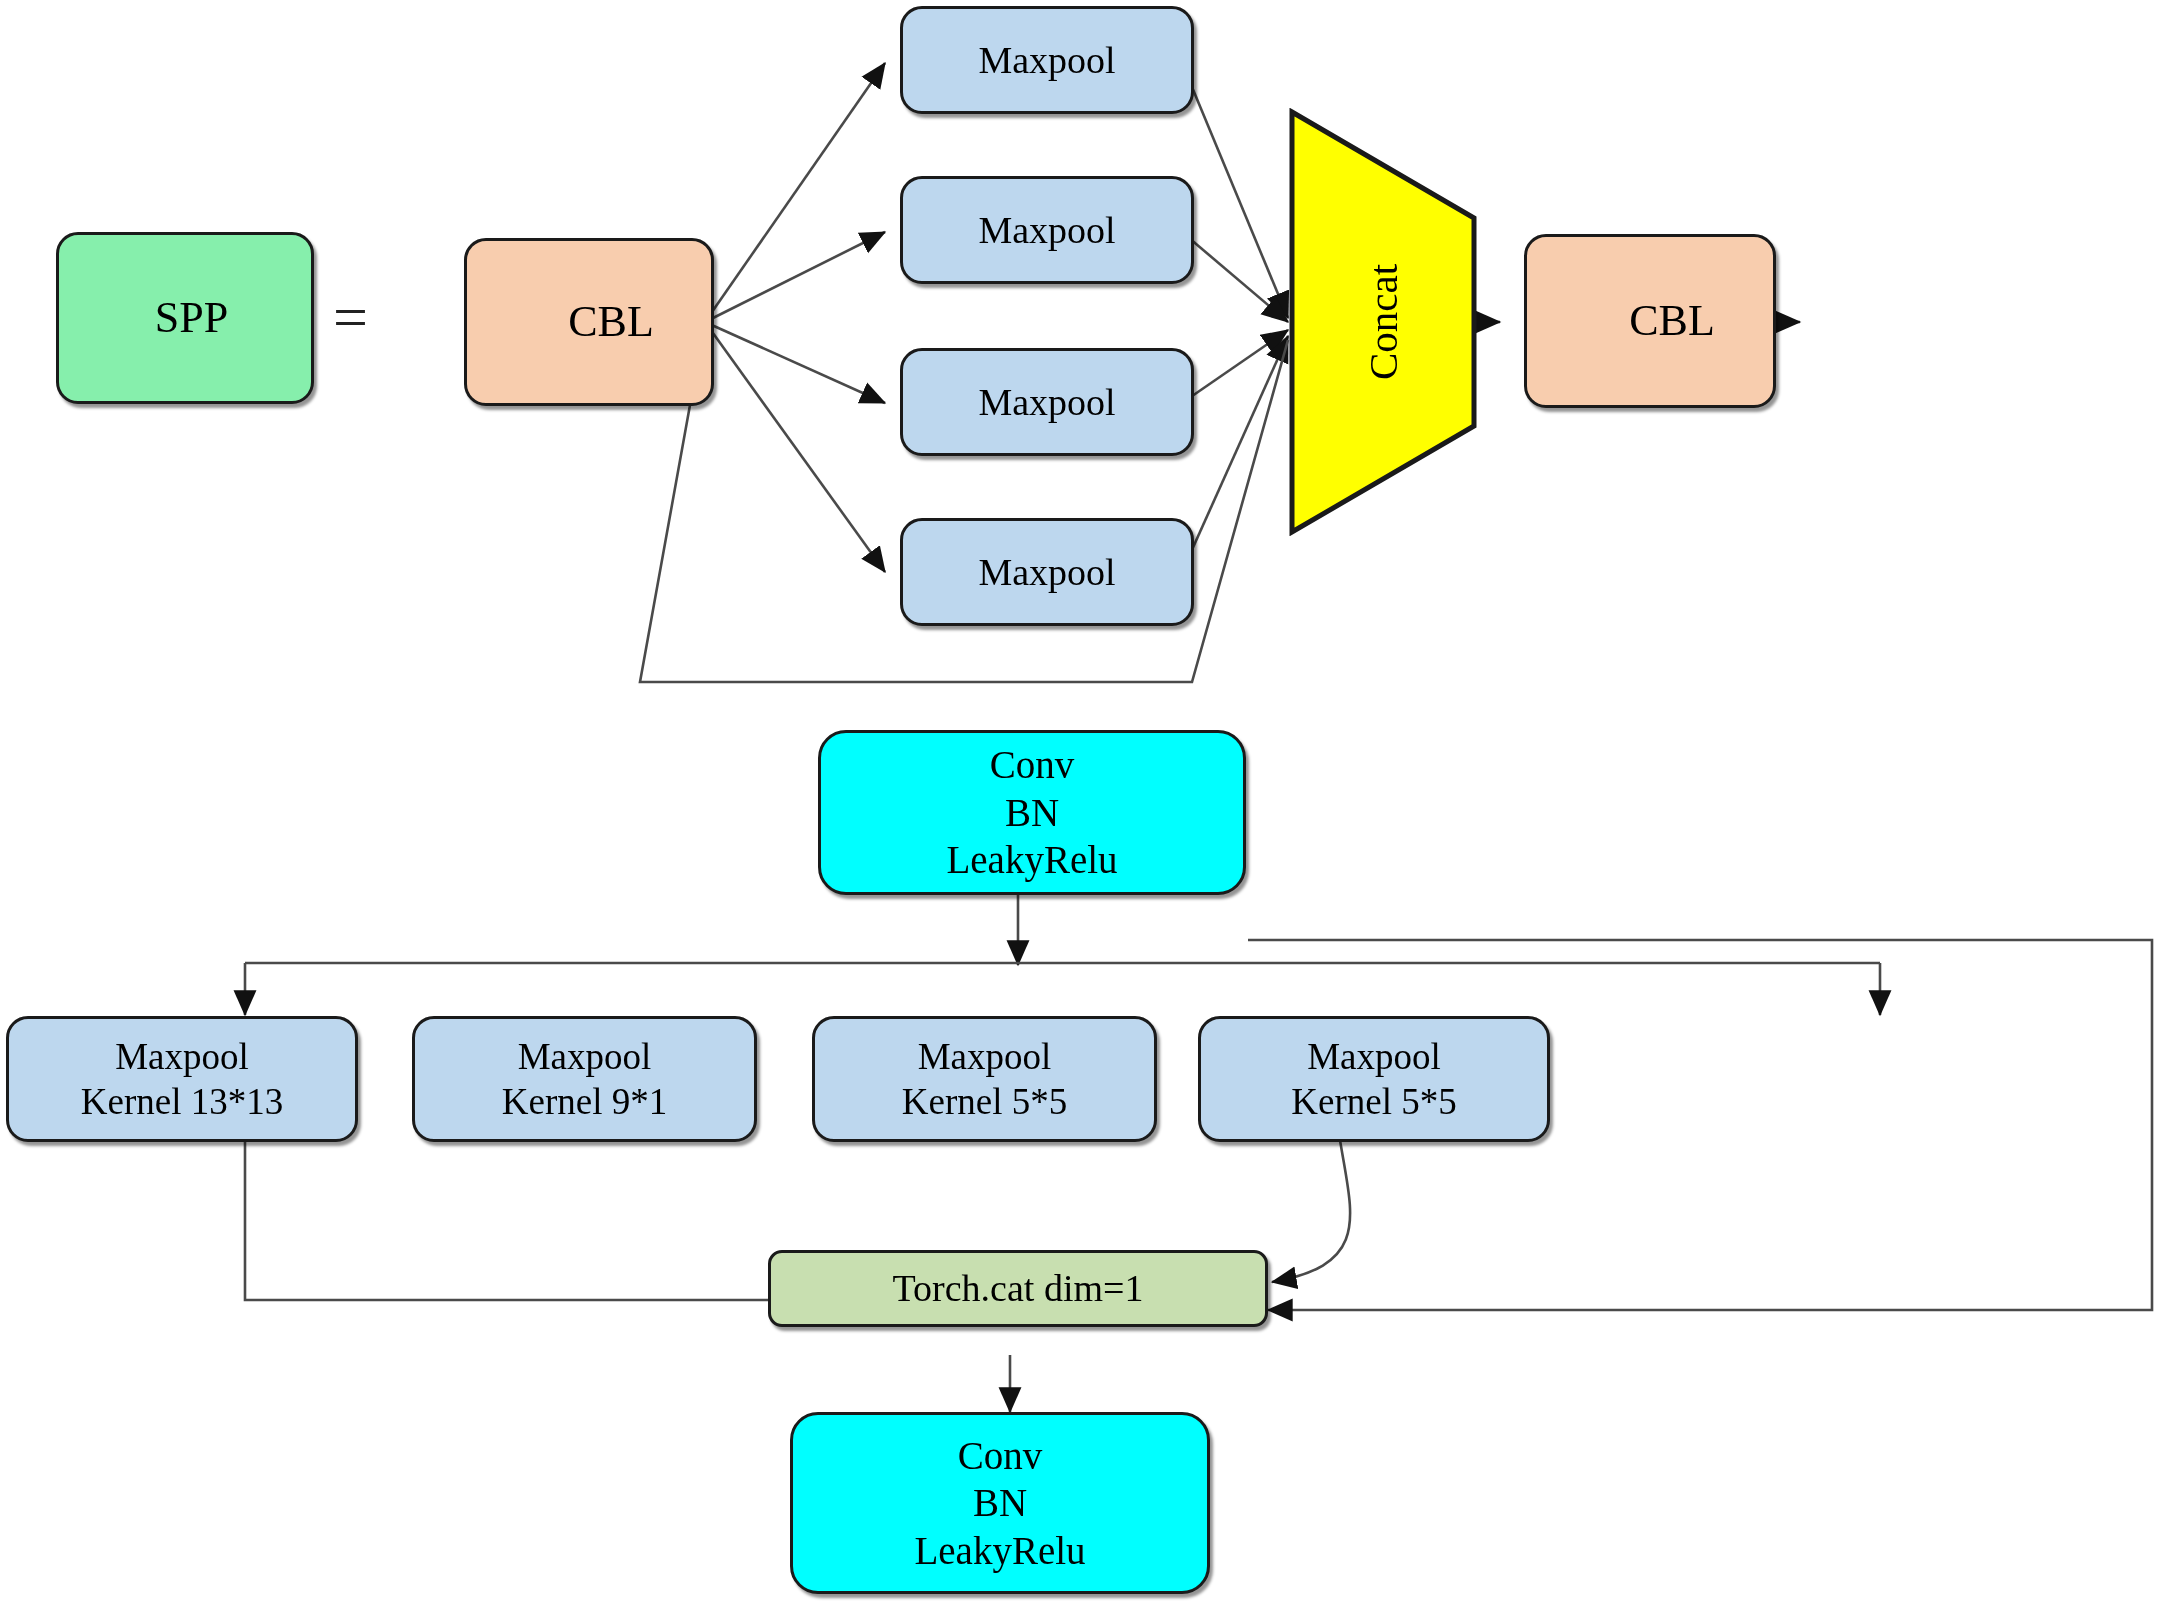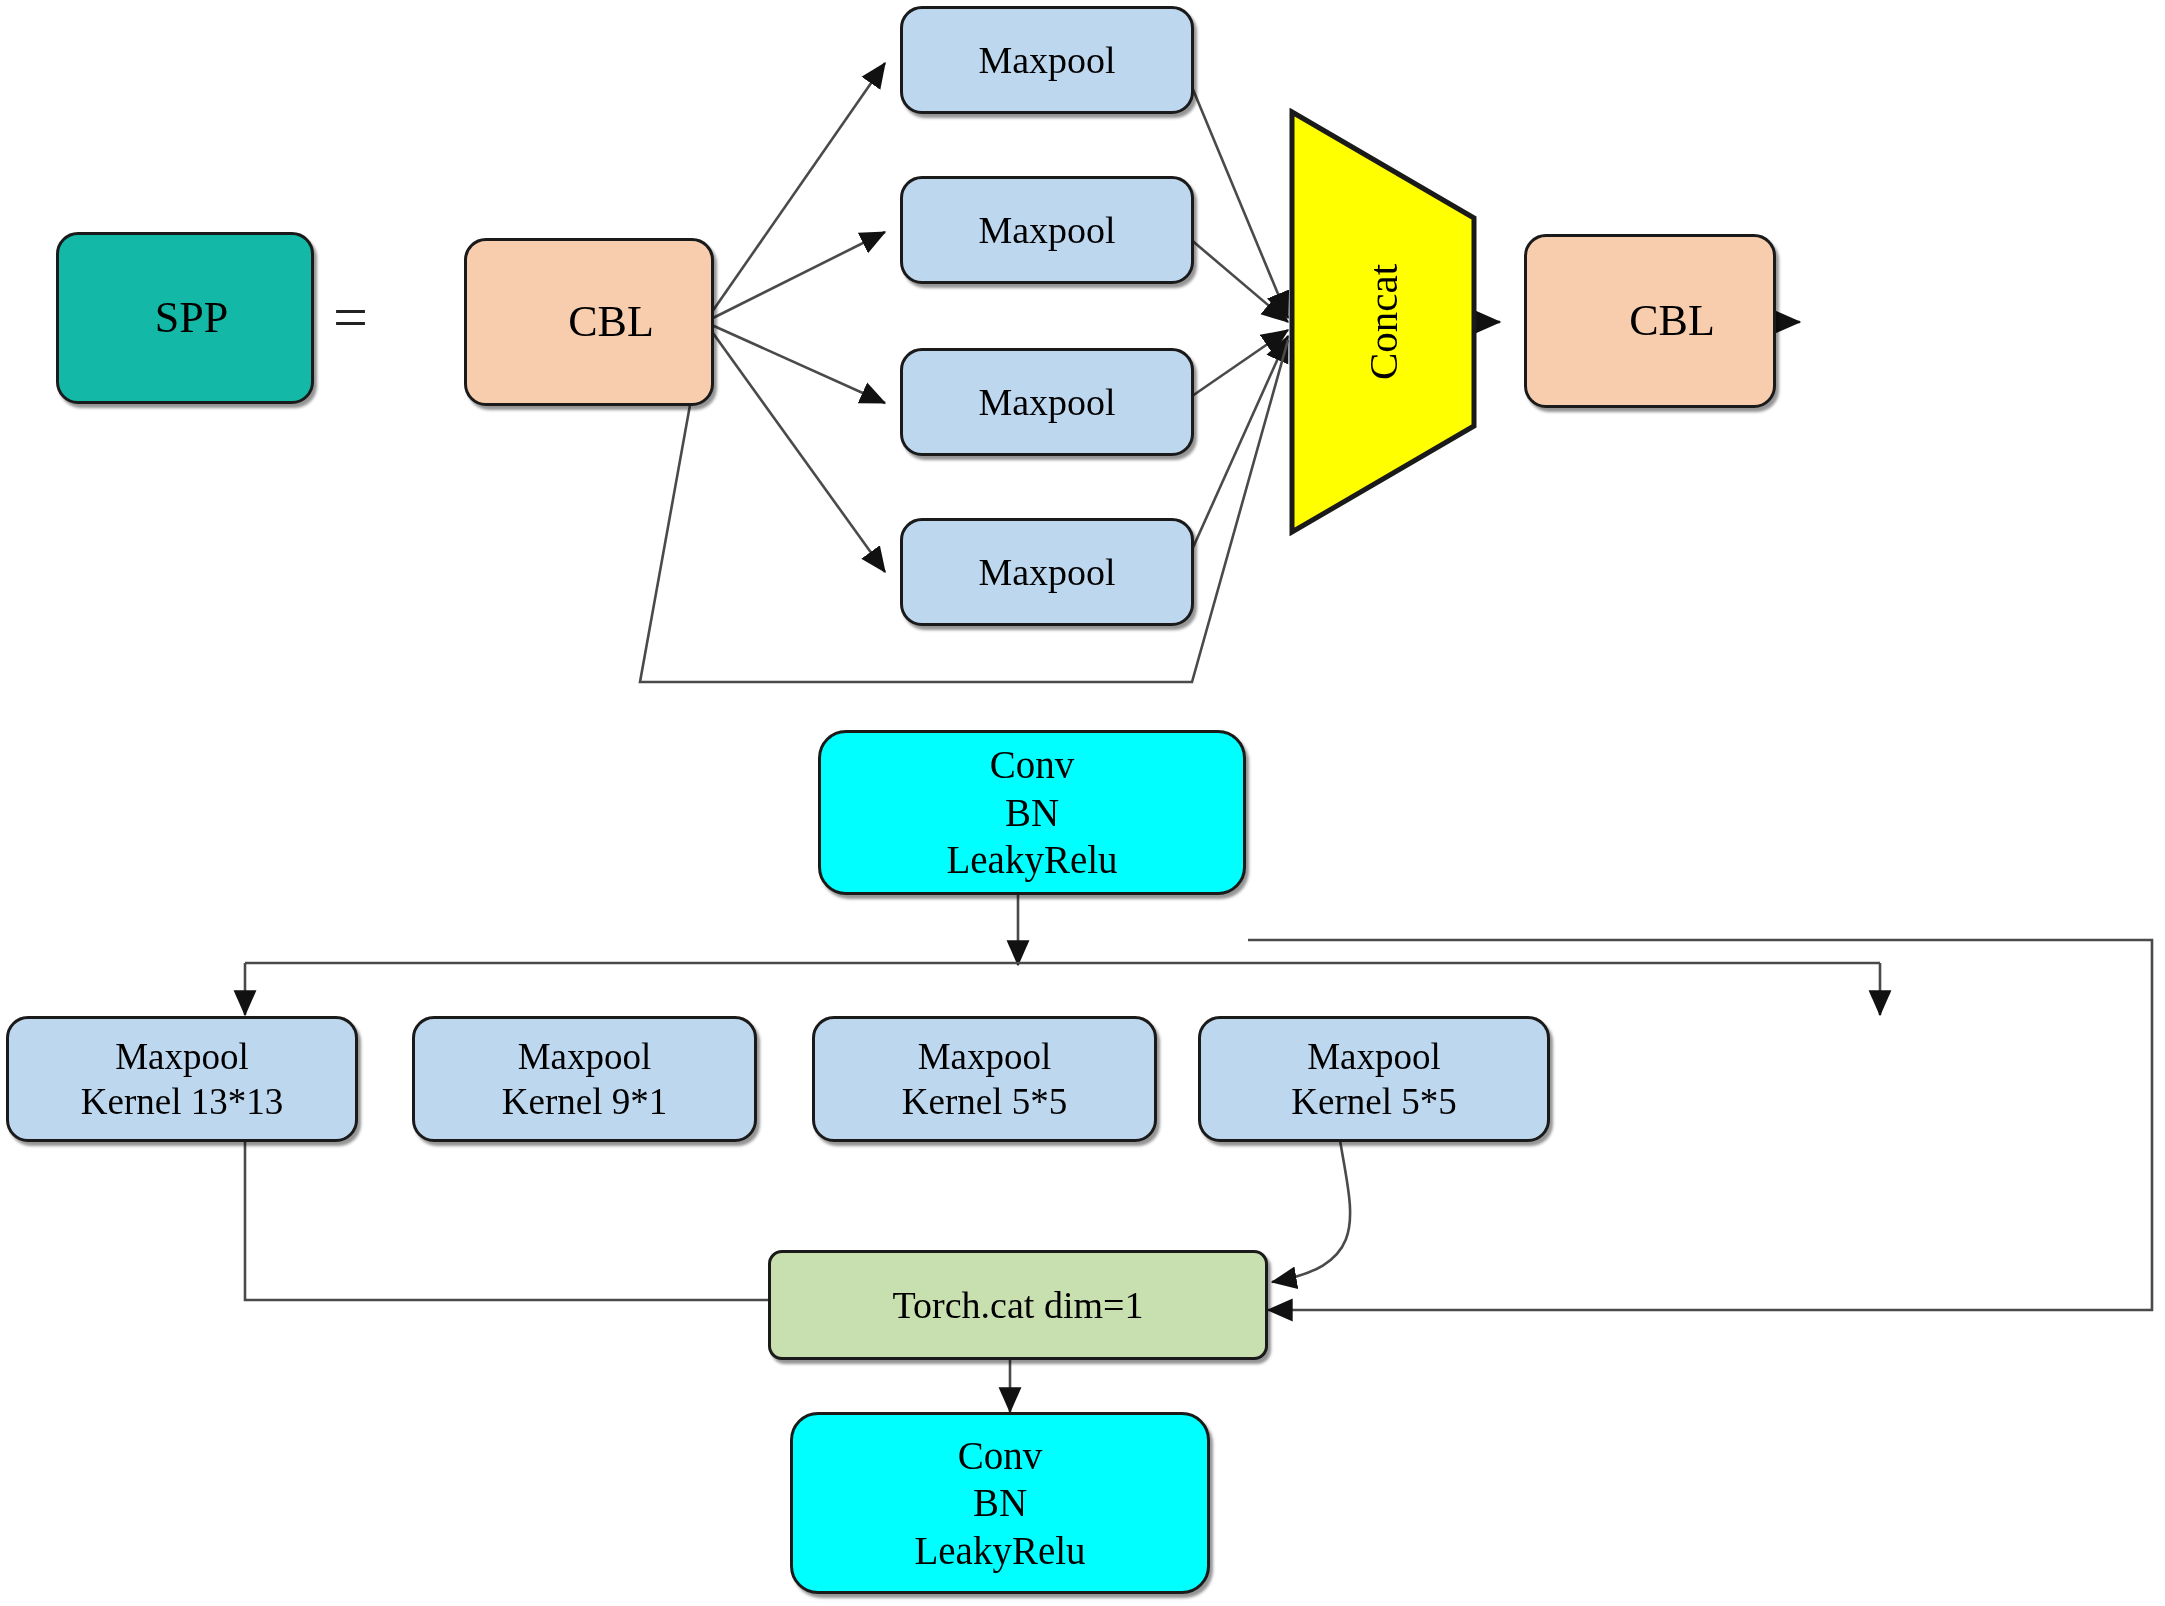--- a/index.html
+++ b/index.html
@@ -33,21 +33,21 @@
     text-align: center;
     border: 3px solid #1a1a1a;
     border-radius: 22px;
     color: #000000;
     line-height: 1.22;
     box-shadow: 3px 4px 3px rgba(0,0,0,0.42);
     z-index: 5;
     margin-left: 12px;
   }
   .node span.lbl { display: block; width: 100%; }
-  .n-spp      { background: #14b8a6; padding-left: 13px; }
+  .n-spp      { background: #86efac; padding-left: 13px; }
   .n-cbl      { background: #f8cdae; padding-left: 44px; }
   .n-maxpool  { background: #bdd7ee; }
   .n-conv     { background: #00ffff; border-radius: 28px; }
   .n-cat      { background: #c8dfb0; border-radius: 14px; }
 
   .eq-sign {
     position: absolute;
     font-size: 62px;
     color: #222;
     z-index: 5;
@@ -187,21 +187,21 @@
     </span>
   </div>
 
   <div class="node n-maxpool" style="left:1186px; top:1016px; width:352px; height:126px; font-size:37px;">
     <span class="lbl">
       <span>Maxpool</span><br>
       <span>Kernel 5*5</span>
     </span>
   </div>
 
-  <div class="node n-cat" style="left:756px; top:1250px; width:500px; height:110px; font-size:38px;">
+  <div class="node n-cat" style="left:756px; top:1250px; width:500px; height:77px; font-size:38px;">
     <span class="lbl">Torch.cat dim=1</span>
   </div>
 
   <div class="node n-conv" style="left:778px; top:1412px; width:420px; height:182px; font-size:39px;">
     <span class="lbl">
       <span>Conv</span><br>
       <span>BN</span><br>
       <span>LeakyRelu</span>
     </span>
   </div>

